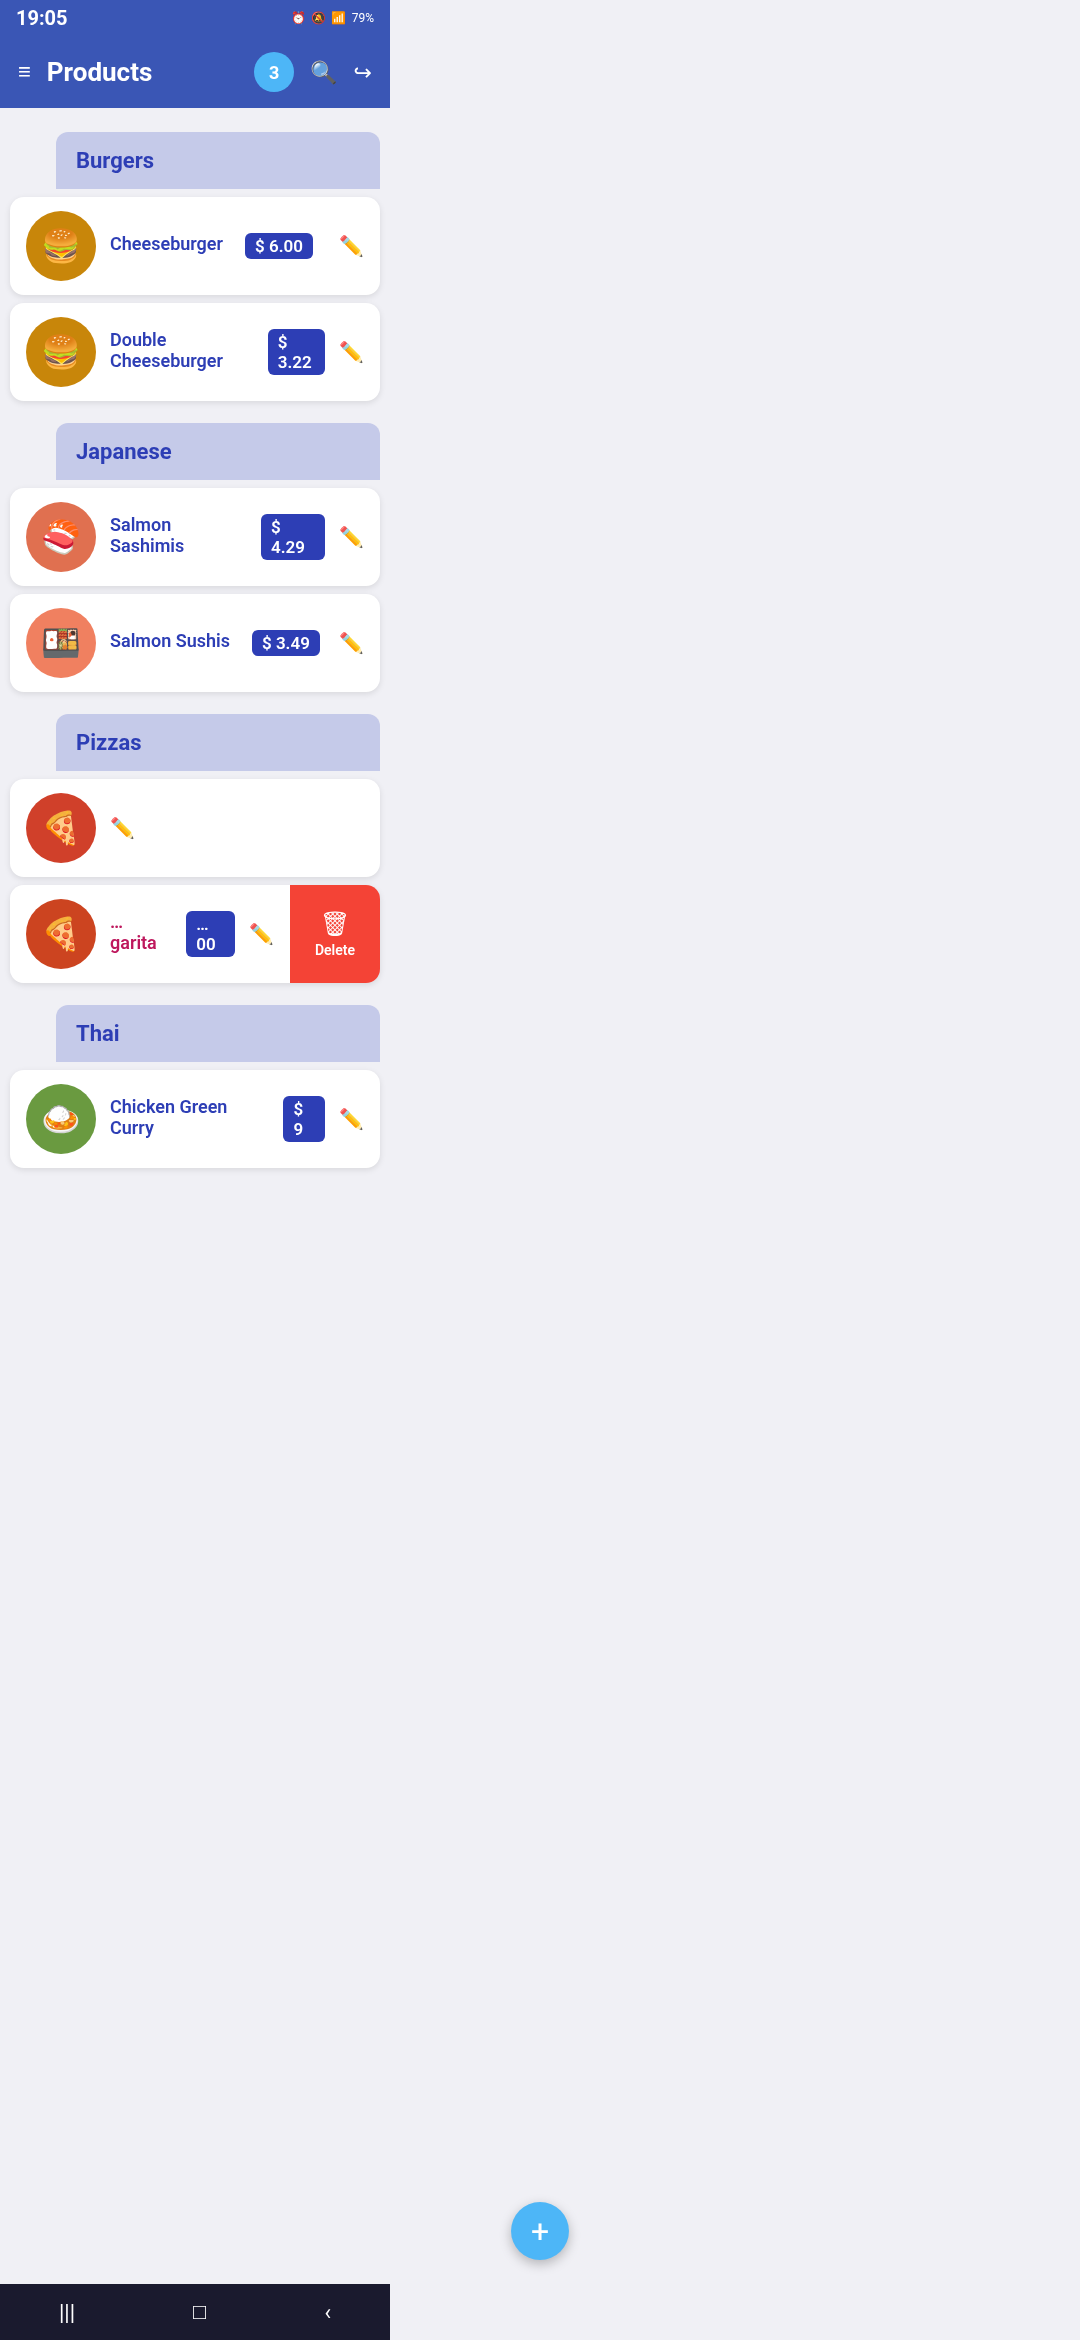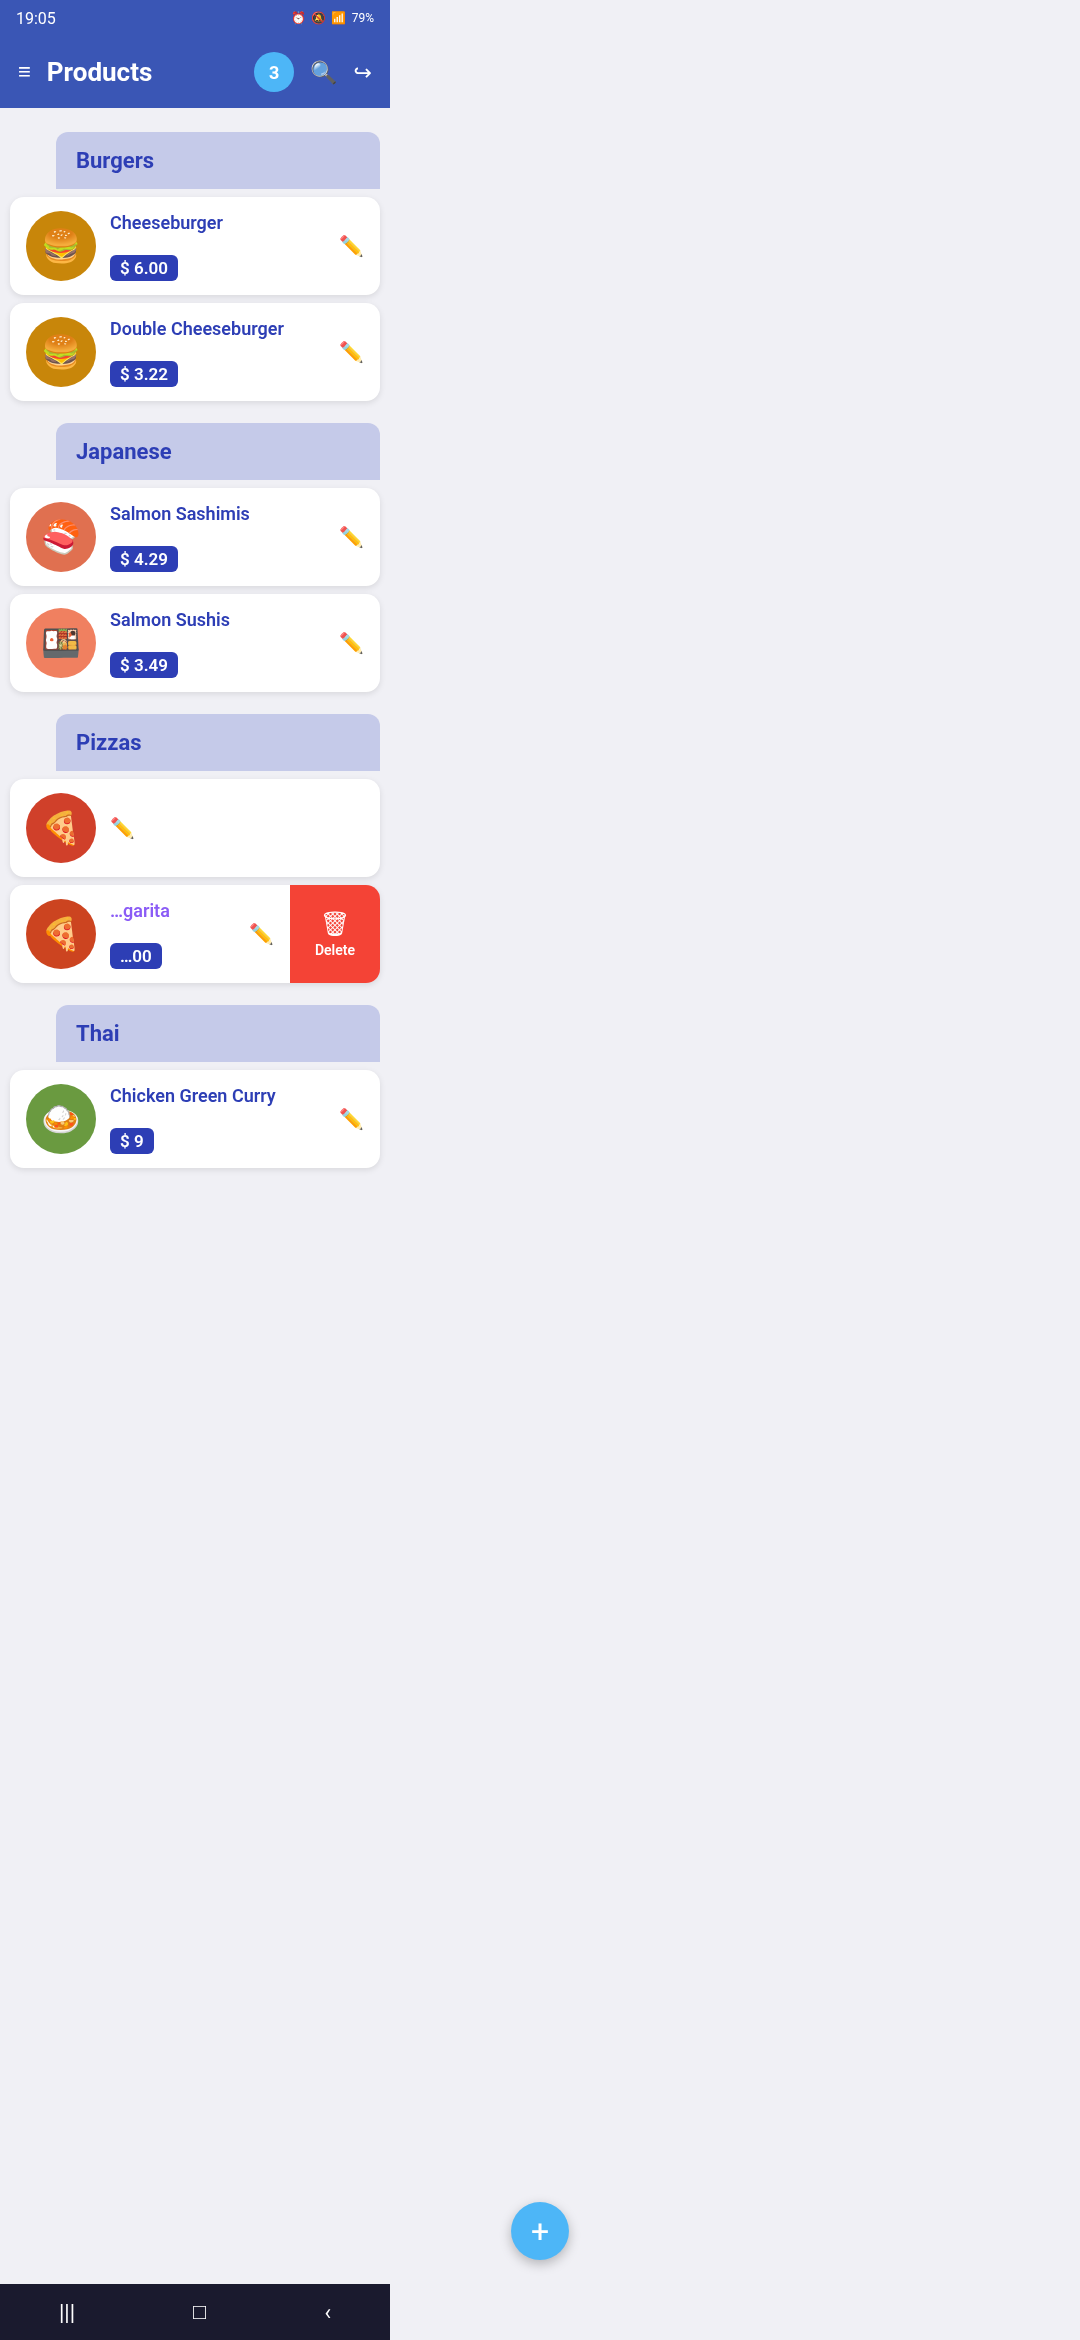--- a/index.html
+++ b/index.html
@@ -16,22 +16,22 @@
     .status-bar {
       background: #3a56b5;
       color: white;
       display: flex;
       justify-content: space-between;
       align-items: center;
       padding: 6px 16px;
       height: 36px;
     }
     .status-time {
-      font-size: 16px;
-      font-weight: 400;
+      font-size: 20px;
+      font-weight: 700;
     }
     .status-icons {
       display: flex;
       align-items: center;
       gap: 5px;
       font-size: 12px;
     }
 
     
     .header {
@@ -106,21 +106,21 @@
       align-items: center;
       gap: 14px;
       box-shadow: 0 2px 6px rgba(0,0,0,0.1);
       position: relative;
       overflow: hidden;
     }
 
     .product-info {
       flex: 1;
       display: flex;
-      flex-direction: column;
+      flex-direction: row;
       gap: 22px;
     }
     .product-name {
       color: #2d3eb5;
       font-size: 18px;
       font-weight: 600;
     }
     .product-price {
       background: #2d3eb5;
       color: white;
@@ -312,21 +312,21 @@
     </div>
     <div class="product-card">
       <div class="img-circle food-pizza">🍕</div>
       <span class="edit-icon">✏️</span>
     </div>
 
     <div class="swipe-row">
       <div class="swipe-card">
         <div class="img-circle food-margarita">🍕</div>
         <div class="product-info">
-          <span class="product-name" style="color:#8b5cf6;font-size:18px;font-weight:600;">…garita</span>
+          <span class="product-name" style="color:#be185d;font-size:18px;font-weight:600;">…garita</span>
           <span class="product-price">…00</span>
         </div>
         <span class="edit-icon">✏️</span>
       </div>
       <div class="delete-btn">
         <span class="delete-btn-icon">🗑</span>
         <span class="delete-btn-label">Delete</span>
       </div>
     </div>
   </div>

